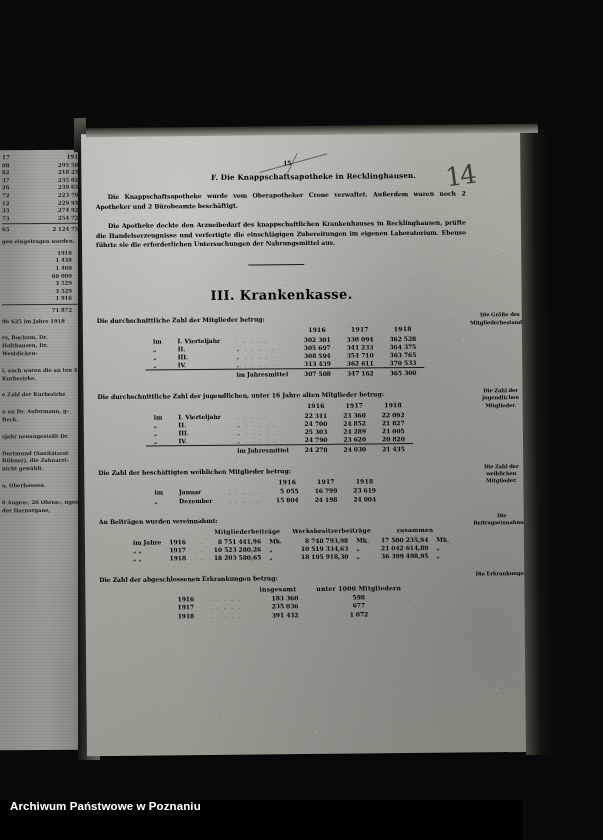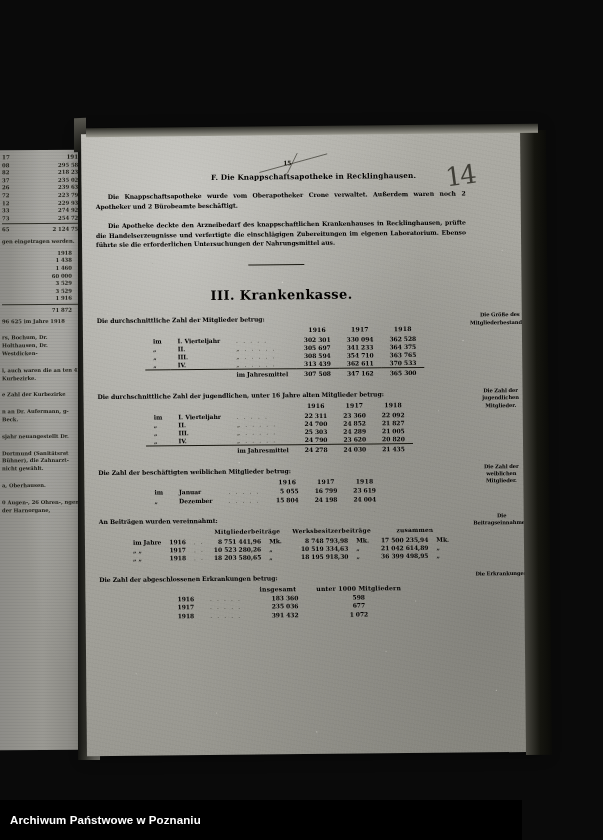--- a/index.html
+++ b/index.html
@@ -284,21 +284,21 @@
 
   
   #footer {
     position: absolute;
     left: 0;
     bottom: 0;
     width: 522px;
     height: 40px;
     background: #000;
     display: flex;
-    align-items: center;
+    align-items: flex-start;
     z-index: 20;
   }
   #footer-text {
     color: #fff;
     font-family: "Liberation Sans", sans-serif;
     font-size: 11.5px;
     font-weight: bold;
     padding-left: 10px;
     letter-spacing: 0.1px;
   }

